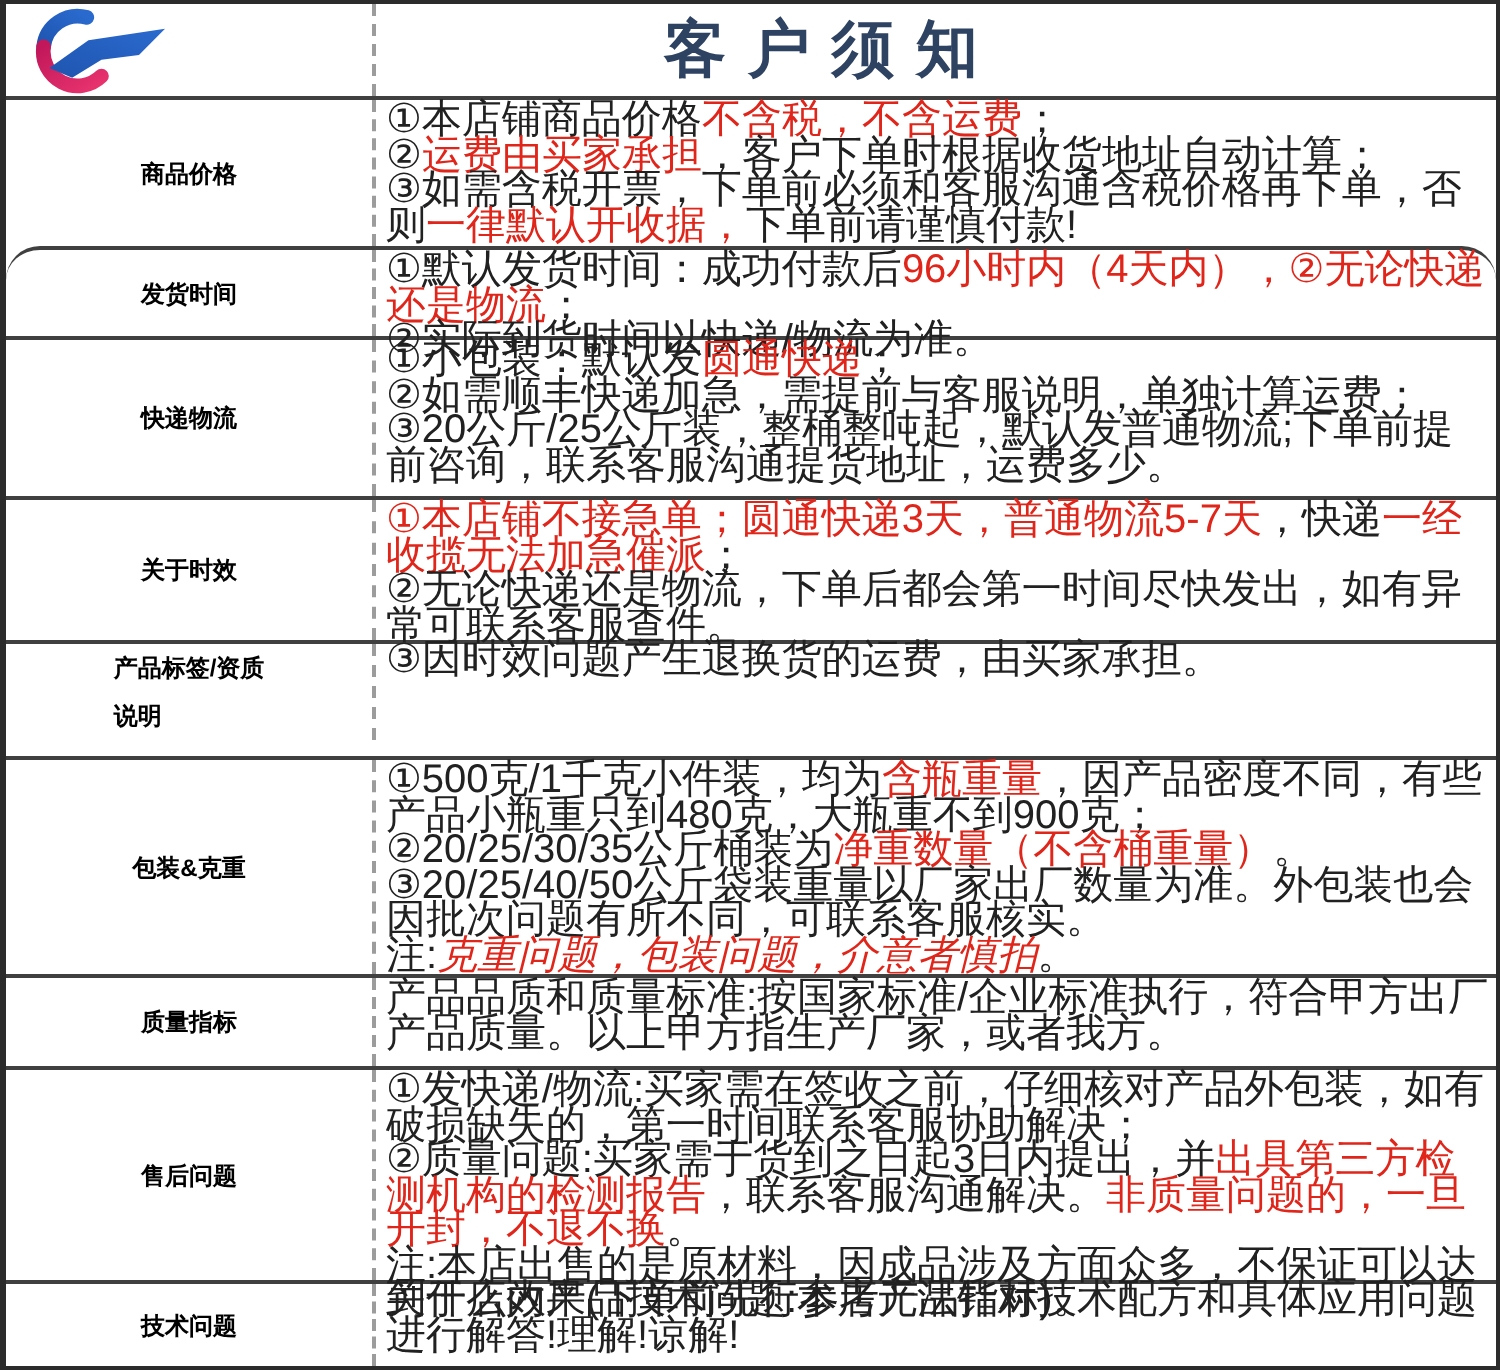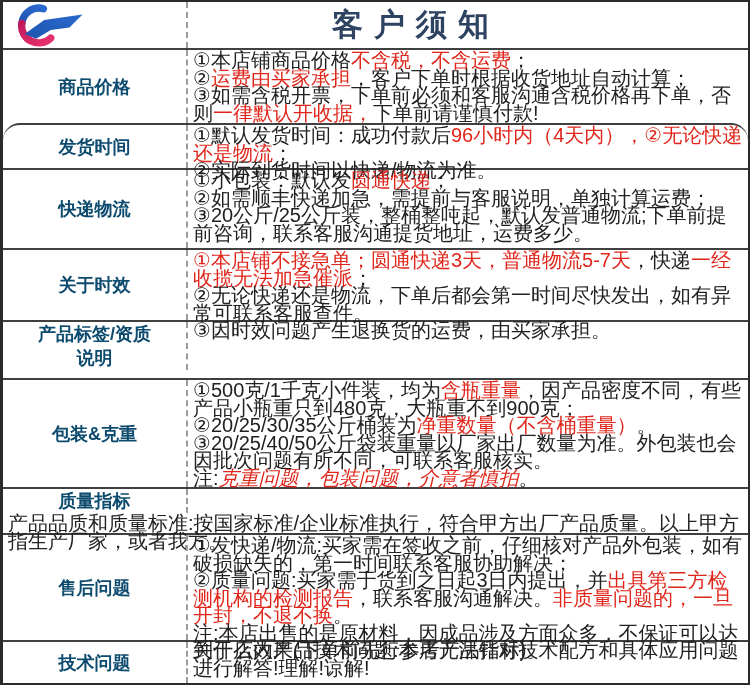--- a/index.html
+++ b/index.html
@@ -26,30 +26,30 @@
     transform:translateX(-52px);
     white-space:nowrap;
   }
   .rows .row{display:flex;border-top:2px solid #404040;}
   .rows .row:nth-child(1){height:73px;}
   .rows .row:nth-child(2){height:43px;border-radius:17px;}
   .rows .row:nth-child(3){height:78px;}
   .rows .row:nth-child(4){height:70px;}
   .rows .row:nth-child(5){height:56px;flex-direction:column;}
   .rows .row:nth-child(6){height:107px;}
-  .rows .row:nth-child(7){height:44px;flex-direction:column;}
+  .rows .row:nth-child(7){height:44px;}
   .rows .row:nth-child(8){height:105px;}
   .rows .row:nth-child(9){height:41px;}
   .label-cell{
     box-sizing:border-box;
     width:185px;
     border-right:2px dashed #9c9c9c;
     display:flex;align-items:center;justify-content:center;
-    font-size:18px;font-weight:bold;color:#0c4a6e;
-    text-align:center;white-space:pre-line;line-height:24px;
+    font-size:12px;font-weight:bold;color:#000000;
+    white-space:pre-line;line-height:24px;
     flex-shrink:0;
   }
   .content-cell{
     flex:1;min-width:0;
     padding:2px 3px 0 5px;
     font-size:20px;line-height:17.5px;color:#212121;
   }
   .para{margin:0;}
   .rows .row:nth-child(9) .content-cell{display:flex;align-items:flex-start;padding-top:0;}
   svg.logo{display:block;}

